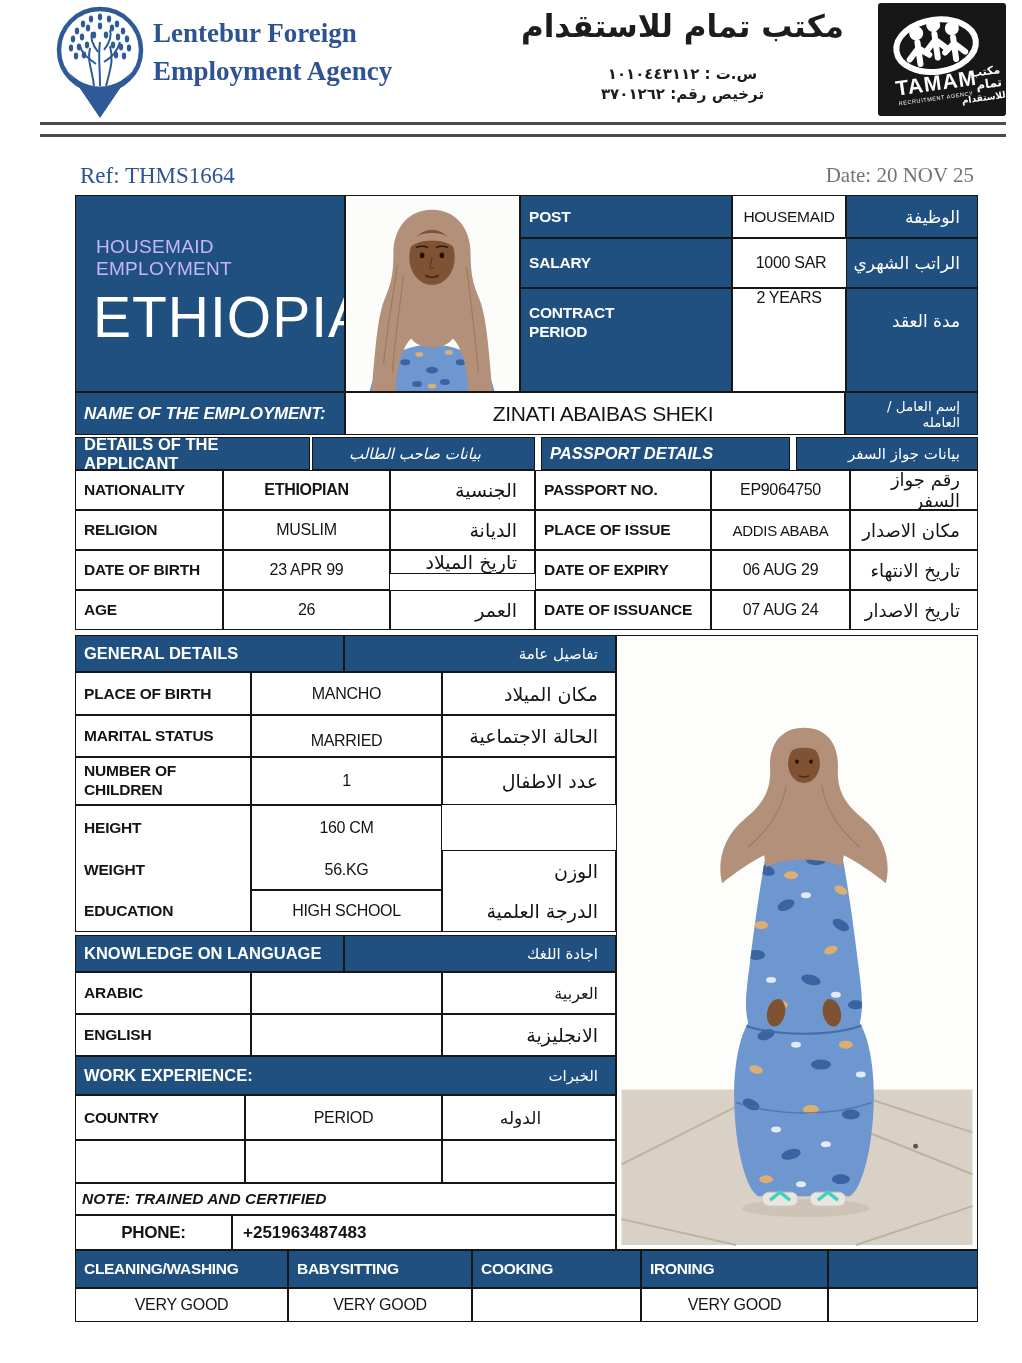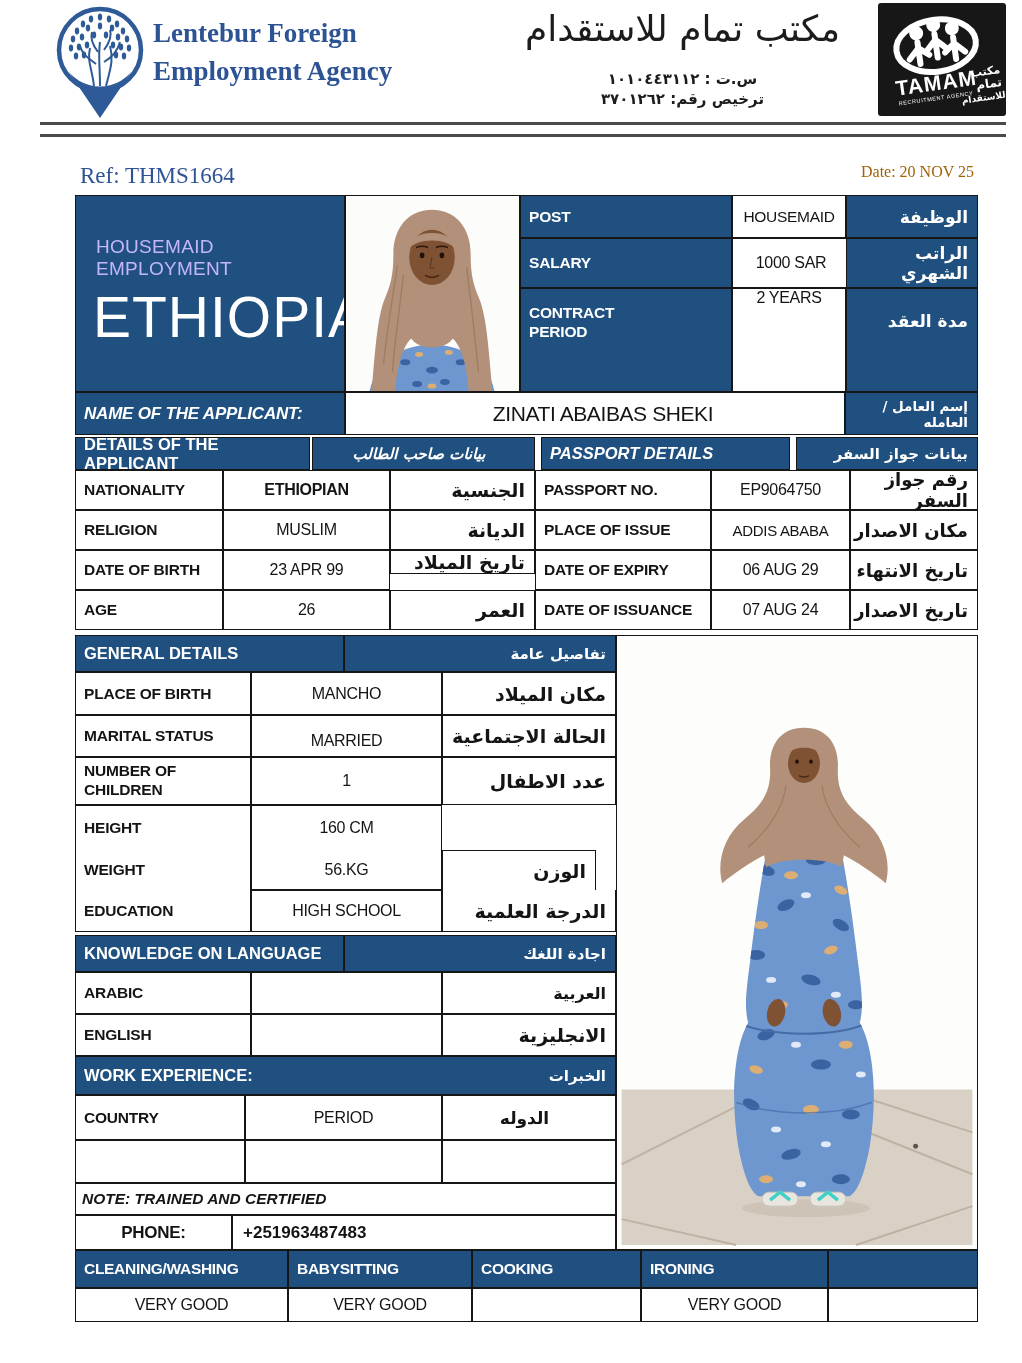--- a/index.html
+++ b/index.html
@@ -5,39 +5,39 @@
   html,body{margin:0;padding:0;background:#e9e9e9;}
   .page{position:relative;width:1022px;height:1363px;background:#ffffff;margin:0 auto;
         font-family:"Liberation Sans",sans-serif;color:#141414;overflow:hidden;}
   .abs{position:absolute;box-sizing:border-box;}
   
   .b{position:absolute;box-sizing:border-box;border:1.5px solid #161616;background:#fff;
      display:flex;align-items:center;overflow:hidden;}
   .bb{background:#20507f;color:#fff;}
   .lb{font-weight:700;font-size:15.5px;padding-left:8px;letter-spacing:-0.2px;}
   .vc{justify-content:center;font-size:16px;letter-spacing:-0.3px;}
-  .arr{direction:rtl;justify-content:flex-start;padding-right:9px;
-       font-family:"DejaVu Sans",sans-serif;font-weight:700;font-size:17px;letter-spacing:0;text-align:right;}
+  .arr{direction:rtl;justify-content:flex-start;padding-right:17px;
+       font-family:"DejaVu Sans",sans-serif;font-weight:400;font-size:17px;letter-spacing:0;text-align:right;}
   .it{font-style:italic;}
   .nb{border-bottom:none!important;}
   .nt{border-top:none!important;}
   
   .agency-name{position:absolute;left:153px;top:14px;font-family:"Liberation Serif",serif;
        font-weight:600;font-size:27px;color:#2d5394;line-height:38px;}
   .ar-head{position:absolute;left:515px;top:8px;width:335px;text-align:center;direction:rtl;
        font-family:"DejaVu Sans",sans-serif;color:#1c1c1c;}
-  .ar-head .t1{font-size:36px;font-weight:400;letter-spacing:-1px;}
+  .ar-head .t1{font-size:31px;font-weight:700;letter-spacing:-1px;}
   .ar-head .t2{font-size:15px;font-weight:700;margin-top:21px;}
   .ar-head .t3{font-size:15px;font-weight:700;margin-top:2px;}
   .rule2{position:absolute;left:40px;top:122px;width:966px;height:9px;
        border-top:3px solid #4a4a4a;border-bottom:3px solid #4a4a4a;}
   .refline{position:absolute;left:80px;top:163px;font-family:"Liberation Serif",serif;
        font-size:23px;color:#2d5394;}
   .dateline{position:absolute;right:48px;top:163px;font-family:"Liberation Serif",serif;
-       font-size:16px;color:#a16207;}
+       font-size:21px;color:#737373;}
   
   .hm-line{margin:40px 0 0 20px;font-size:19px;font-weight:500;letter-spacing:0.3px;color:#c4b5fd;}
   .eth{margin:4px 0 0 17px;font-size:57px;font-weight:400;letter-spacing:1px;color:#fff;}
   .name-val{font-size:21px;letter-spacing:-0.4px;padding-left:16px;}
   .hdr-en{font-weight:700;font-size:16.5px;padding-left:8px;}
   .skh{font-weight:700;font-size:15.5px;padding-left:8px;letter-spacing:-0.3px;}
   .note-txt{font-weight:700;font-style:italic;font-size:15.5px;padding-left:6px;}
   .work-hdr{justify-content:space-between;}
 </style>
 </head>
@@ -178,21 +178,21 @@
     <div class="b bb lb" style="left:445px;top:43px;width:212px;height:50px">SALARY</div>
     <div class="b vc" style="left:657px;top:43px;width:118px;height:50px">1000 SAR</div>
     <div class="b bb arr" style="left:771px;top:43px;width:132px;height:50px">الراتب الشهري</div>
 
     <div class="b bb lb" style="left:445px;top:93px;width:212px;height:104px;align-items:flex-start;padding-top:14px;width:212px;white-space:pre-line;line-height:1.25;max-width:212px">
       <span style="display:inline-block;width:110px">CONTRACT PERIOD</span>
     </div>
     <div class="b vc" style="left:657px;top:93px;width:114px;height:104px;align-items:flex-start;">2 YEARS</div>
     <div class="b bb arr" style="left:771px;top:93px;width:132px;height:104px;align-items:flex-start;padding-top:22px">مدة العقد</div>
 
-    <div class="b bb lb it" style="left:0;top:197px;width:270px;height:43px;font-size:17px">NAME OF THE APPLICANT:</div>
+    <div class="b bb lb it" style="left:0;top:197px;width:270px;height:43px;font-size:17px">NAME OF THE EMPLOYMENT:</div>
     <div class="b vc name-val" style="left:270px;top:197px;width:500px;height:43px">ZINATI ABAIBAS SHEKI</div>
     <div class="b bb arr" style="left:770px;top:197px;width:133px;height:43px;font-size:13.5px">إسم العامل / العامله</div>
 
     <div class="b bb hdr-en" style="left:0;top:242px;width:235px;height:33px">DETAILS OF THE APPLICANT</div>
     <div class="b bb arr it" style="left:237px;top:242px;width:223px;height:33px;font-size:15px;justify-content:center">بيانات صاحب الطالب</div>
     <div class="b bb hdr-en it" style="left:466px;top:242px;width:249px;height:33px">PASSPORT DETAILS</div>
     <div class="b bb arr" style="left:721px;top:242px;width:182px;height:33px;font-size:15px">بيانات جواز السفر</div>
 
     <div class="b lb" style="left:0;top:275px;width:148px;height:40px">NATIONALITY</div>
     <div class="b vc" style="left:148px;top:275px;width:167px;height:40px;font-weight:700">ETHIOPIAN</div>
@@ -237,21 +237,21 @@
         <span style="display:inline-block;width:110px">NUMBER OF CHILDREN</span>
       </div>
     <div class="b vc" style="left:176px;top:562px;width:191px;height:48px">1</div>
     <div class="b arr" style="left:367px;top:562px;width:174px;height:48px;font-size:19px">عدد الاطفال</div>
 
     <div class="b lb nb" style="left:0;top:610px;width:176px;height:45px">HEIGHT</div>
     <div class="b vc nb" style="left:176px;top:610px;width:191px;height:45px">160 CM</div>
 
     <div class="b lb nt nb" style="left:0;top:655px;width:176px;height:40px">WEIGHT</div>
     <div class="b vc nt" style="left:176px;top:655px;width:191px;height:40px">56.KG</div>
-    <div class="b arr nb" style="left:367px;top:655px;width:154px;height:40px;font-size:19px">الوزن</div>
+    <div class="b arr nb" style="left:367px;top:655px;width:174px;height:40px;font-size:19px">الوزن</div>
 
     <div class="b lb nt" style="left:0;top:695px;width:176px;height:42px">EDUCATION</div>
     <div class="b vc" style="left:176px;top:695px;width:191px;height:42px">HIGH SCHOOL</div>
     <div class="b arr nt" style="left:367px;top:695px;width:174px;height:42px;font-size:19px">الدرجة العلمية</div>
 
     <div class="b bb hdr-en" style="left:0;top:740px;width:269px;height:37px">KNOWLEDGE ON LANGUAGE</div>
     <div class="b bb arr" style="left:269px;top:740px;width:272px;height:37px;font-size:15px">اجادة اللغك</div>
 
     <div class="b lb" style="left:0;top:777px;width:176px;height:42px">ARABIC</div>
     <div class="b vc" style="left:176px;top:777px;width:191px;height:42px"></div>

